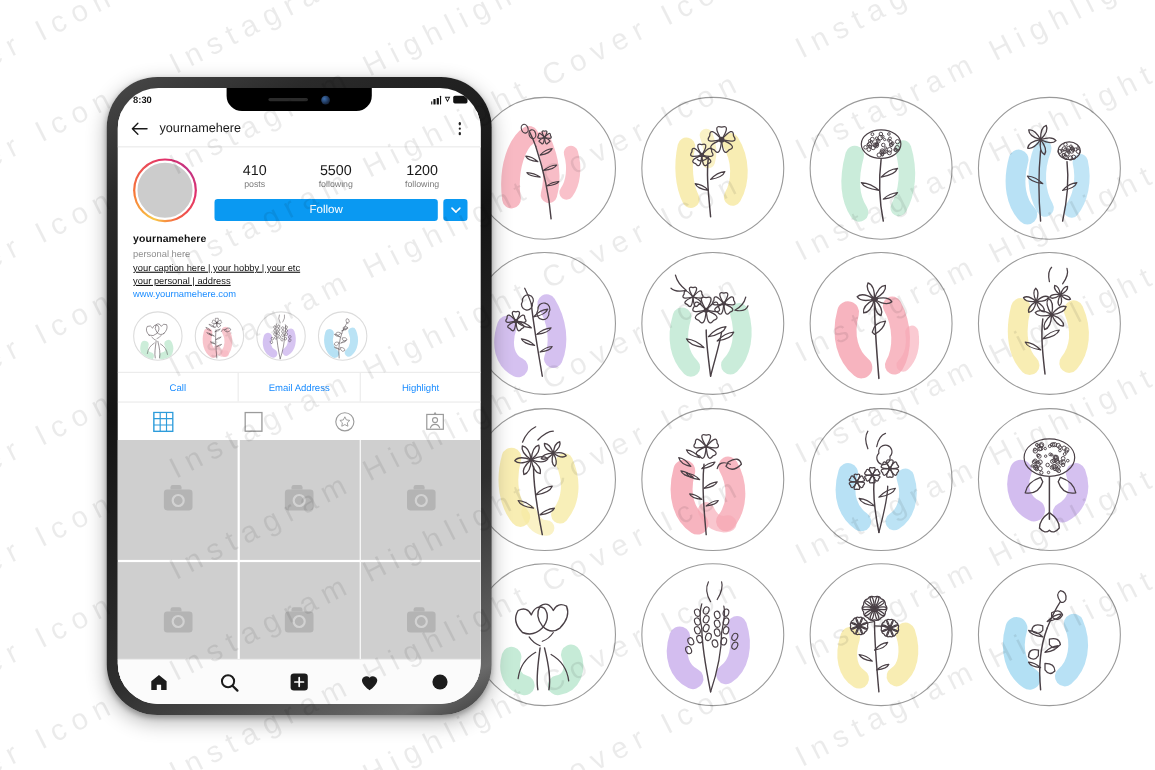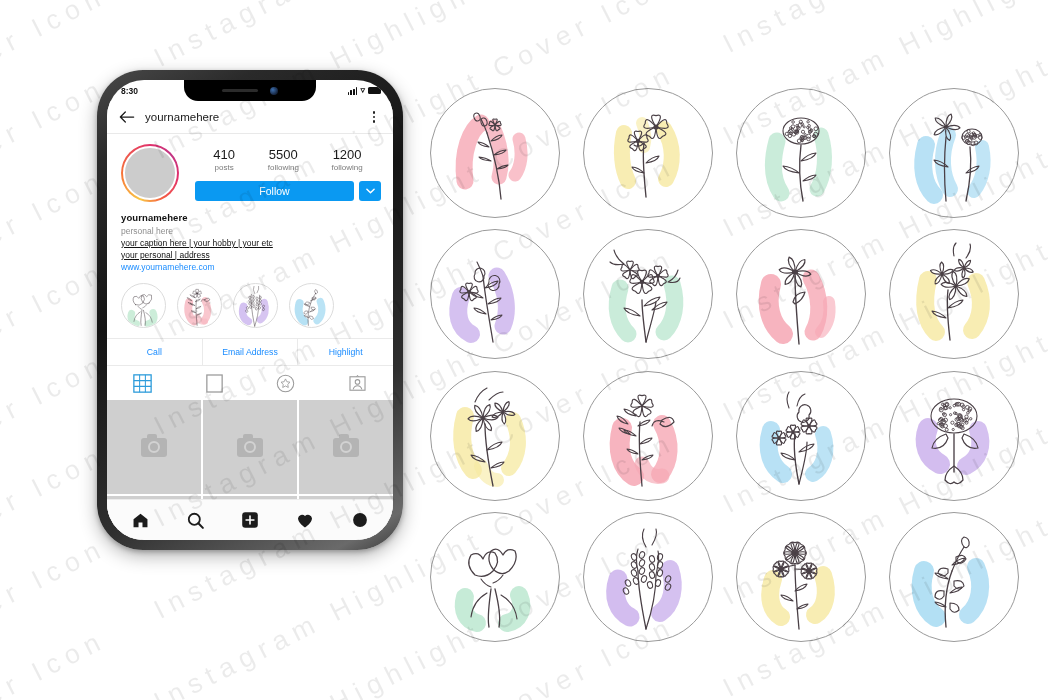--- a/index.html
+++ b/index.html
@@ -17,25 +17,26 @@
     position:absolute;white-space:nowrap;
     font-family:"Liberation Sans", sans-serif;
     font-size:27px;letter-spacing:7px;
     color:#000;opacity:.075;
     transform-origin:0 0;
     transform:rotate(-27deg);
   }
 
   
   #phone{
-    position:absolute;left:97px;top:70px;width:306px;height:480px;
+    position:absolute;left:97px;top:70px;width:306px;height:580px;
     border-radius:46px;
     background:linear-gradient(150deg,#4a4a4a 0%,#2a2a2a 14%,#141414 40%,#2f2f2f 72%,#6a6a6a 94%,#3a3a3a 100%);
     box-shadow:0 6px 18px rgba(0,0,0,.30), 0 2px 5px rgba(0,0,0,.25);
     z-index:20;
+    padding-left:44px;
   }
   #phone-inner{
     position:absolute;left:10px;top:10px;right:10px;bottom:10px;
     border-radius:37px;background:#ffffff;overflow:hidden;
   }
   #notch{
     position:absolute;left:50%;transform:translateX(-50%);top:0;
     width:132px;height:21px;background:#000;
     border-bottom-left-radius:14px;border-bottom-right-radius:14px;
     z-index:5;display:flex;align-items:center;justify-content:center;gap:12px;

